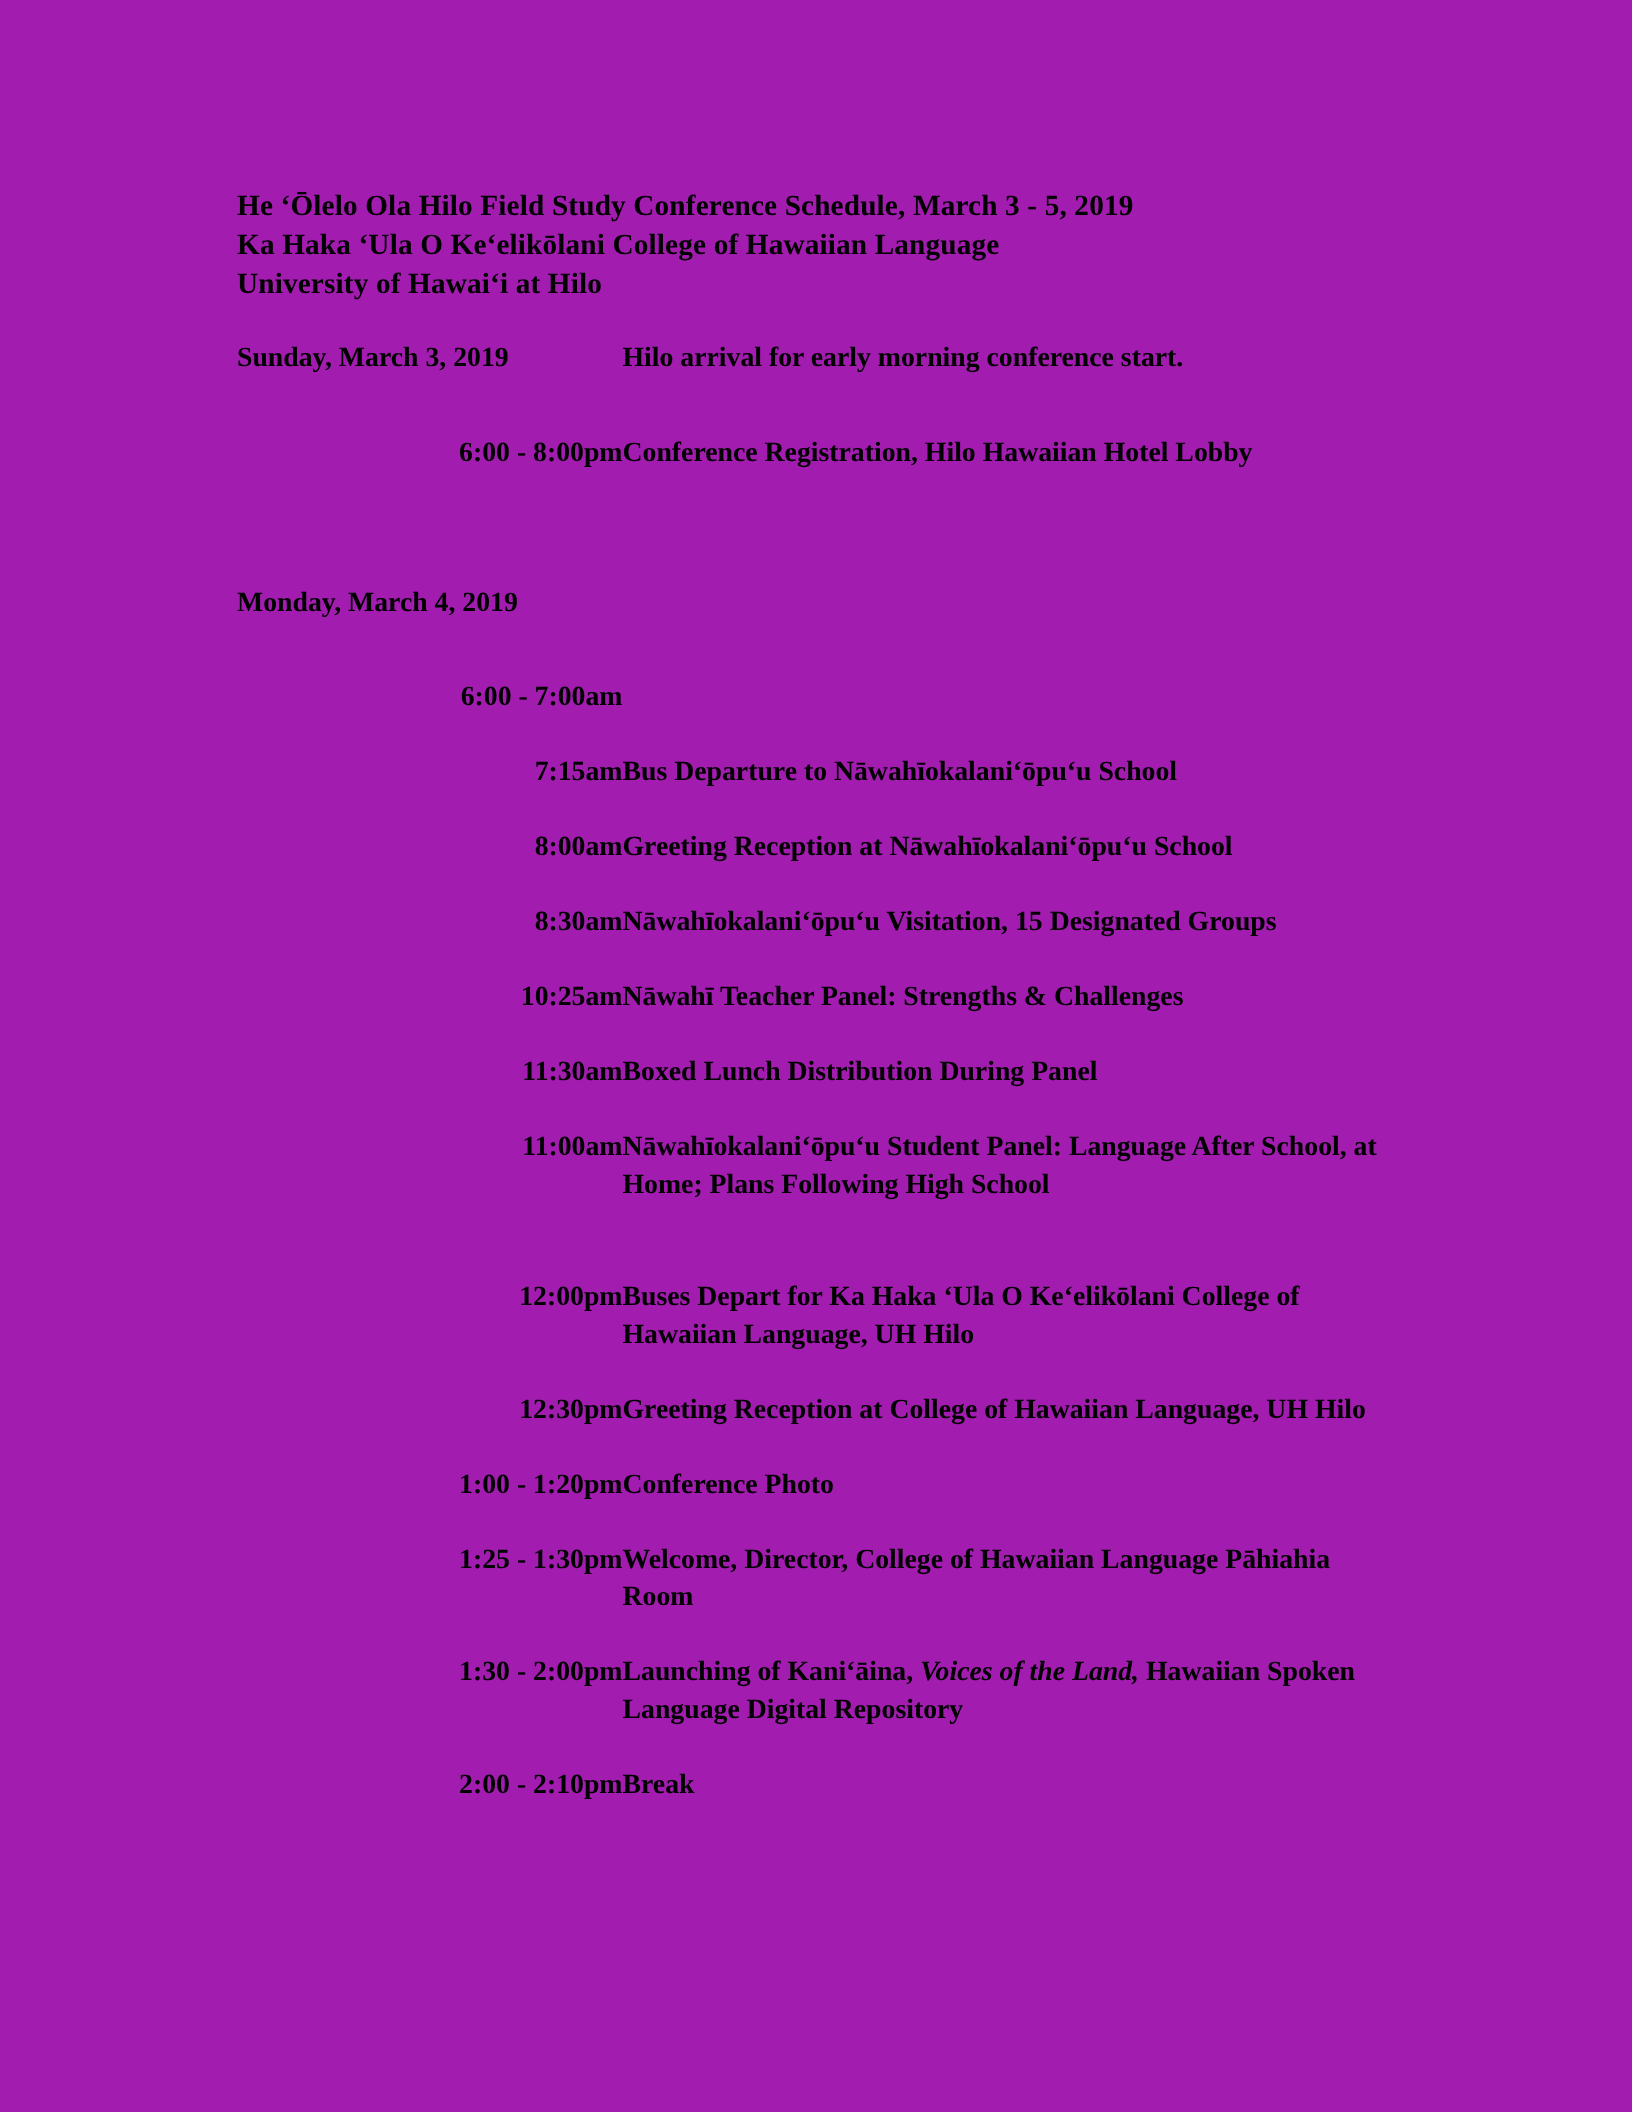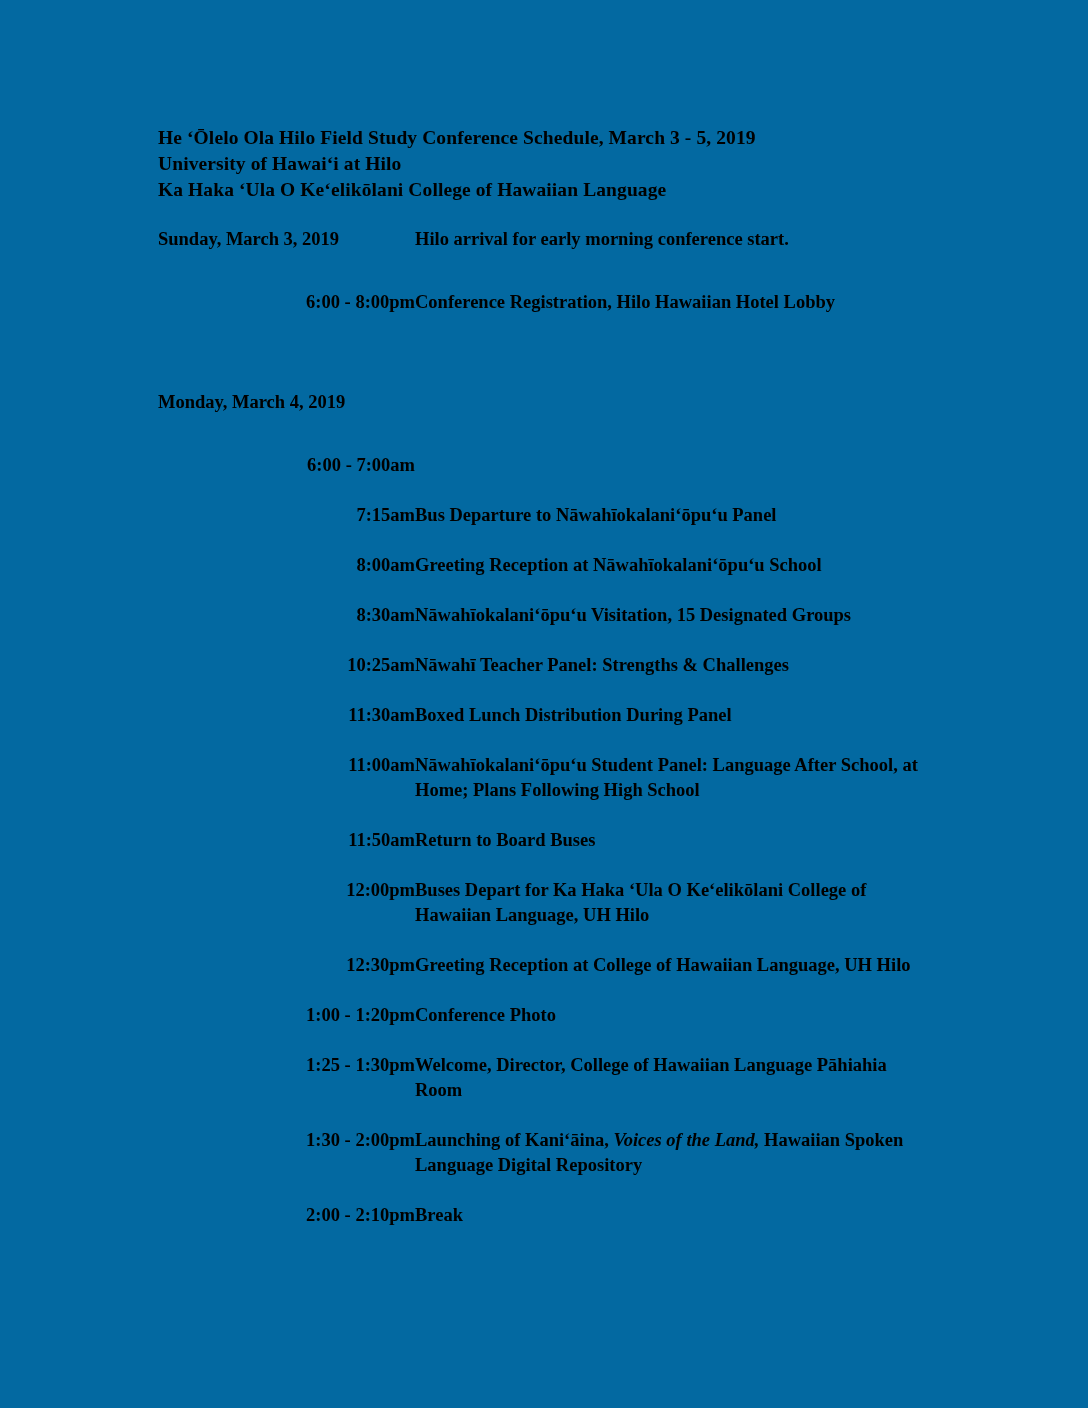--- a/index.html
+++ b/index.html
@@ -14,21 +14,21 @@
     color: #000000;
     position: relative;
     overflow: hidden;
   }
   .page {
     position: absolute;
     top: 0;
     left: 0;
     width: 1088px;
     height: 1408px;
-    background: #0369a1;
+    background: #a21caf;
   }
   .content {
     position: absolute;
     left: 158px;
     top: 125px;
     width: 800px;
   }
   .doc-title {
     font-weight: bold;
     font-size: 19.5px;
@@ -80,22 +80,22 @@
   .ital { font-style: italic; text-align: right; }
 </style>
 </head>
 <body>
 
 <div class="page">
   <div class="content">
 
     <div class="doc-title">
       <div>He ʻŌlelo Ola Hilo Field Study Conference Schedule, March 3 - 5, 2019</div>
+      <div>Ka Haka ʻUla O Keʻelikōlani College of Hawaiian Language</div>
       <div>University of Hawaiʻi at Hilo</div>
-      <div>Ka Haka ʻUla O Keʻelikōlani College of Hawaiian Language</div>
     </div>
 
     <div class="day-block">
       <div class="day-header">
         <div class="day-label">Sunday, March 3, 2019</div>
         <div class="day-desc">Hilo arrival for early morning conference start.</div>
       </div>
       <div class="spacer-md"></div>
       <div class="row">
         <div class="time">6:00 - 8:00pm</div>
@@ -113,21 +113,21 @@
       </div>
 
       <div class="spacer-md"></div>
       <div class="row">
         <div class="time">6:00 - 7:00am</div>
       </div>
 
       <div class="spacer-sm"></div>
       <div class="row">
         <div class="time">7:15am</div>
-        <div class="desc">Bus Departure to Nāwahīokalaniʻōpuʻu Panel</div>
+        <div class="desc">Bus Departure to Nāwahīokalaniʻōpuʻu School</div>
       </div>
 
       <div class="spacer-sm"></div>
       <div class="row">
         <div class="time">8:00am</div>
         <div class="desc">Greeting Reception at Nāwahīokalaniʻōpuʻu School</div>
       </div>
 
       <div class="spacer-sm"></div>
       <div class="row">
@@ -147,24 +147,20 @@
         <div class="desc">Boxed Lunch Distribution During Panel</div>
       </div>
 
       <div class="spacer-sm"></div>
       <div class="row">
         <div class="time">11:00am</div>
         <div class="desc">Nāwahīokalaniʻōpuʻu Student Panel:  Language After School, at Home;  Plans Following High School</div>
       </div>
 
       <div class="spacer-sm"></div>
-      <div class="row">
-        <div class="time">11:50am</div>
-        <div class="desc">Return to Board Buses</div>
-      </div>
 
       <div class="spacer-sm"></div>
       <div class="row">
         <div class="time">12:00pm</div>
         <div class="desc">Buses Depart for Ka Haka ʻUla O Keʻelikōlani College of Hawaiian Language, UH Hilo</div>
       </div>
 
       <div class="spacer-sm"></div>
       <div class="row">
         <div class="time">12:30pm</div>

